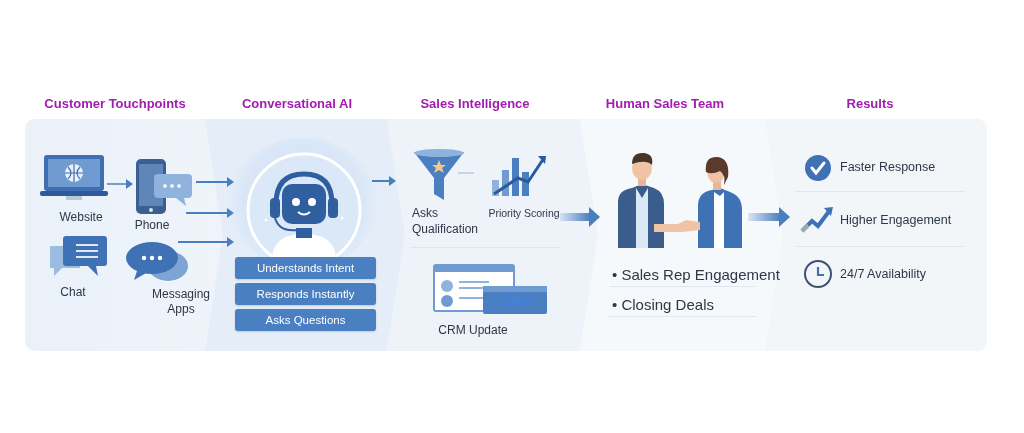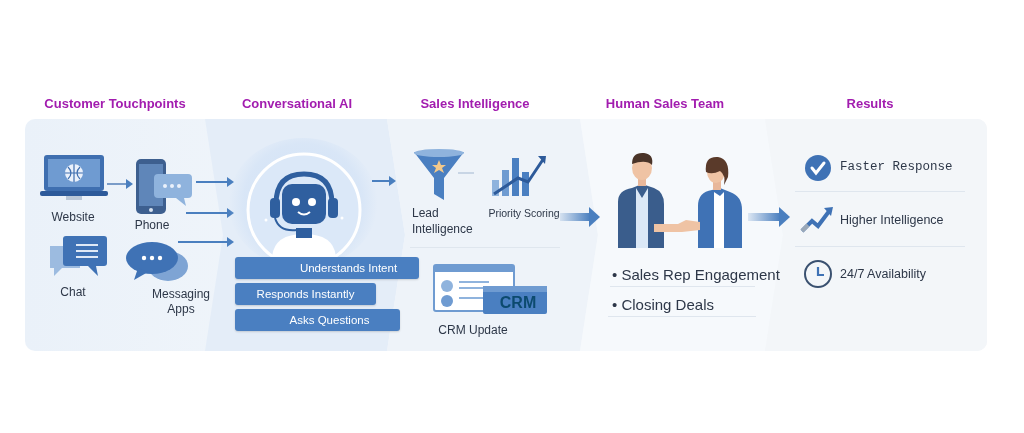--- a/index.html
+++ b/index.html
@@ -35,21 +35,21 @@
 </div>
 
 <svg style="position:absolute;left:40px;top:154px;" width="68" height="50">
   <rect x="4" y="1" width="60" height="36" rx="3" fill="#3f6fb0"></rect>
   <rect x="8" y="5" width="52" height="28" fill="#6f9bd1"></rect>
   <circle cx="34" cy="19" r="9" fill="#eaf1fb"></circle>
   <path d="M25 19h18M34 10v18M28 13q6 6 0 12M40 13q-6 6 0 12" stroke="#3f6fb0" stroke-width="1.2" fill="none"></path>
   <rect x="0" y="37" width="68" height="5" rx="2" fill="#2d5a9a"></rect>
   <rect x="26" y="42" width="16" height="4" fill="#b9c7d8"></rect>
 </svg>
-<div class="lbl" style="left:40px;top:210px;width:66px;">Website</div>
+<div class="lbl" style="left:48px;top:210px;width:66px;">Website</div>
 <div class="arrow" style="left:107px;top:183px;width:24px;background:#7a9cc8;"></div>
 
 <svg style="position:absolute;left:134px;top:158px;" width="58" height="58">
   <rect x="2" y="1" width="30" height="55" rx="5" fill="#3d5f8f"></rect>
   <rect x="5" y="6" width="24" height="42" fill="#5f86b9"></rect>
   <circle cx="17" cy="52" r="2" fill="#d7e2ef"></circle>
   <path d="M20 16h34q4 0 4 4v16q0 4-4 4h-4l2 8-10-8H24q-4 0-4-4V20q0-4 4-4z" fill="#8fb3dd"></path>
   <circle cx="31" cy="28" r="2" fill="#eaf1fb"></circle>
     <circle cx="38" cy="28" r="2" fill="#eaf1fb"></circle>
     <circle cx="45" cy="28" r="2" fill="#eaf1fb"></circle>
@@ -87,33 +87,33 @@
   <rect x="28" y="50" width="10" height="20" rx="4" fill="#2f5f9f"></rect>
   <rect x="86" y="50" width="10" height="20" rx="4" fill="#2f5f9f"></rect>
   <circle cx="54" cy="54" r="4" fill="#fff"></circle>
     <circle cx="70" cy="54" r="4" fill="#fff"></circle>
   <path d="M56 64q6 5 12 0" stroke="#fff" stroke-width="2" fill="none"></path>
   <path d="M33 70q4 14 22 12" stroke="#2f5f9f" stroke-width="2" fill="none"></path>
   <circle cx="24" cy="72" r="1.5" fill="#fff"></circle>
     <circle cx="100" cy="70" r="1.5" fill="#fff"></circle>
 </svg>
 
-<div class="pill" style="top:257px;padding-left:43px;">Understands Intent</div>
+<div class="pill" style="top:257px;">Understands Intent</div>
 <div class="pill" style="top:283px;">Responds Instantly</div>
-<div class="pill" style="top:309px;padding-left:24px;">Asks Questions</div>
+<div class="pill" style="top:309px;">Asks Questions</div>
 
 <div class="arrow" style="left:372px;top:180px;width:22px;"></div>
 
 <svg style="position:absolute;left:412px;top:148px;" width="56" height="56">
   <path d="M2 4h50L32 30v22l-10-6V30z" fill="#4a7fc1"></path>
   <ellipse cx="27" cy="5" rx="25" ry="4" fill="#8fb3dd"></ellipse>
   <path d="M27 12l2 5h5l-4 3 2 5-5-3-5 3 2-5-4-3h5z" fill="#f3c98b"></path>
 </svg>
 <div style="position:absolute;left:458px;top:172px;width:16px;height:2px;background:#c8d5e5;"></div>
-<div class="lbl" style="left:412px;top:205px;width:80px;text-align:left;line-height:16px;">Lead Intelligence</div>
+<div class="lbl" style="left:412px;top:205px;width:80px;text-align:left;line-height:16px;">Asks Qualification</div>
 
 <svg style="position:absolute;left:490px;top:152px;" width="60" height="46">
   <rect x="2" y="28" width="7" height="16" fill="#8fb3dd"></rect>
   <rect x="12" y="18" width="7" height="26" fill="#6f9bd1"></rect>
   <rect x="22" y="6" width="7" height="38" fill="#4a7fc1"></rect>
   <rect x="32" y="20" width="7" height="24" fill="#4a7fc1"></rect>
   <path d="M4 42L28 26l10 4L54 6" stroke="#2d5a9a" stroke-width="3" fill="none"></path>
   <path d="M48 4l8 0-1 8z" fill="#2d5a9a"></path>
 </svg>
 <div class="lbl" style="left:484px;top:206px;width:80px;font-size:10.5px;">Priority Scoring</div>
@@ -122,21 +122,21 @@
 
 <svg style="position:absolute;left:433px;top:264px;" width="116" height="52">
   <rect x="1" y="1" width="80" height="46" rx="2" fill="#ffffff" stroke="#6f9bd1" stroke-width="2"></rect>
   <rect x="1" y="1" width="80" height="7" fill="#6f9bd1"></rect>
   <circle cx="14" cy="22" r="6" fill="#8fb3dd"></circle>
     <circle cx="14" cy="37" r="6" fill="#6f9bd1"></circle>
   <path d="M26 18h30M26 24h24M26 34h24" stroke="#8fb3dd" stroke-width="2"></path>
   <rect x="50" y="22" width="64" height="28" rx="2" fill="#4a7fc1"></rect>
   <rect x="50" y="22" width="64" height="6" fill="#6f9bd1"></rect>
 </svg>
-<div style="position:absolute;left:493px;top:294px;width:50px;text-align:center;font-size:16px;font-weight:bold;color:#0c4a6e;">CRM</div>
+<div style="position:absolute;left:493px;top:294px;width:50px;text-align:center;font-size:13px;font-weight:normal;color:#3b82f6;">CRM</div>
 <div class="lbl" style="left:428px;top:323px;width:90px;">CRM Update</div>
 
 <div class="bigarrow" style="left:560px;top:213px;width:30px;"></div>
 
 <svg style="position:absolute;left:610px;top:150px;" width="140" height="98">
   <path d="M8 98V52q0-12 14-14l10-4 12 4q10 4 10 16v44z" fill="#3a5d8c"></path>
   <path d="M26 38l6 10 6-10v60H26z" fill="#dbe8f6"></path>
   <rect x="28" y="26" width="8" height="10" fill="#e8b79a"></rect>
   <ellipse cx="32" cy="18" rx="10" ry="12" fill="#efc3a4"></ellipse>
   <path d="M22 14q0-12 12-11q10 1 8 12q-6-6-20-1z" fill="#4a3428"></path>
@@ -152,28 +152,28 @@
 <div class="sep" style="left:610px;top:286px;width:145px;"></div>
 <div class="bullet" style="left:612px;top:296px;text-align:right;">• <span>Closing Deals</span></div>
 <div class="sep" style="left:608px;top:316px;width:148px;"></div>
 
 <div class="bigarrow" style="left:748px;top:213px;width:32px;"></div>
 
 <svg style="position:absolute;left:804px;top:154px;" width="28" height="28">
   <circle cx="14" cy="14" r="13" fill="#3f72b5"></circle>
   <path d="M8 14l4 5 8-10" stroke="#fff" stroke-width="3" fill="none" stroke-linecap="round"></path>
 </svg>
-<div class="res" style="top:160px;font-family:Liberation Mono, monospace;">Faster Response</div>
+<div class="res" style="top:160px;">Faster Response</div>
 <div class="sep" style="left:795px;top:191px;width:170px;"></div>
 
 <svg style="position:absolute;left:800px;top:205px;" width="34" height="28">
   <path d="M2 26l10-10 6 5L30 5" stroke="#3f72b5" stroke-width="4" fill="none"></path>
   <path d="M24 3l9-1-2 9z" fill="#3f72b5"></path>
   <path d="M2 26l6-6" stroke="#9aa8b8" stroke-width="4"></path>
 </svg>
-<div class="res" style="top:213px;">Higher Intelligence</div>
+<div class="res" style="top:213px;">Higher Engagement</div>
 <div class="sep" style="left:795px;top:246px;width:170px;"></div>
 
 <svg style="position:absolute;left:803px;top:259px;" width="30" height="30">
   <circle cx="15" cy="15" r="13" fill="none" stroke="#3a5170" stroke-width="2"></circle>
   <path d="M15 8v8h6" stroke="#3f72b5" stroke-width="2.2" fill="none"></path>
 </svg>
 <div class="res" style="top:267px;">24/7 Availability</div>
 
 </body></html>

